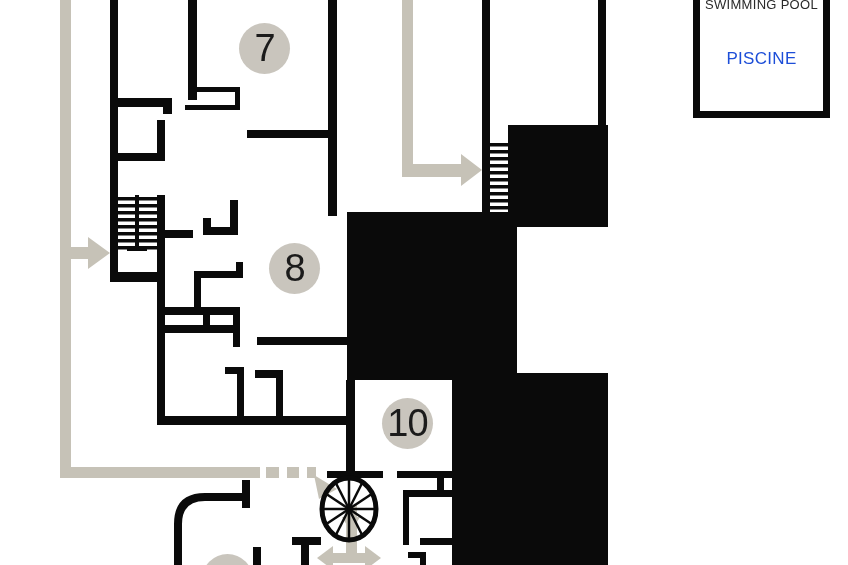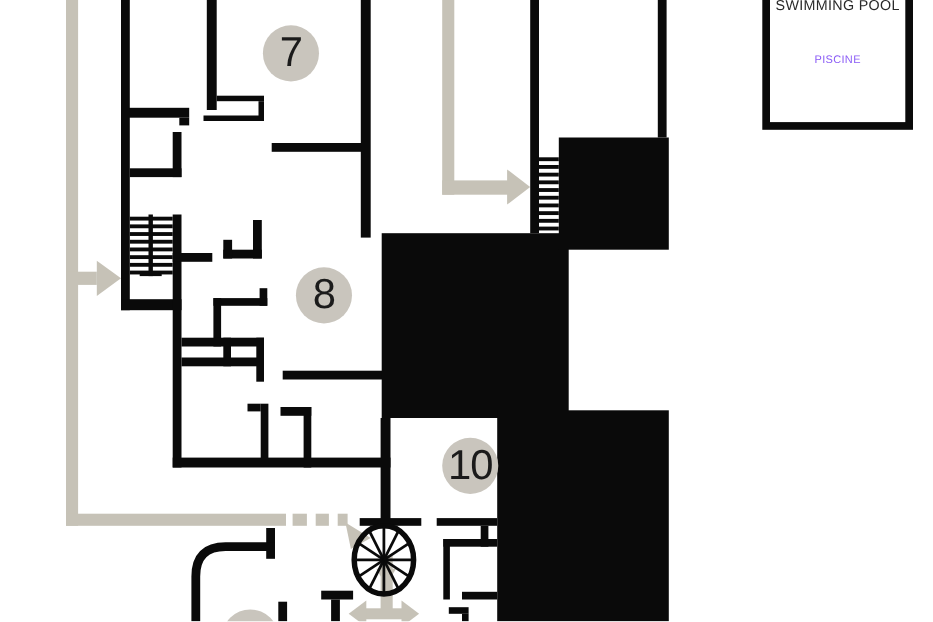--- a/index.html
+++ b/index.html
@@ -12,21 +12,21 @@
     position:absolute;width:51px;height:51px;border-radius:50%;
     background:#c9c5bd;color:#1b1b1b;display:flex;align-items:center;justify-content:center;
     font-size:38px;letter-spacing:-1px;font-family:"Liberation Sans", sans-serif;
   }
   .pool-box{
     position:absolute;left:693px;top:-38px;width:137px;height:156px;
     border:7px solid #0a0a0a;background:#ffffff;box-sizing:border-box;
     text-align:center;
   }
   .pool-line1{display:block;margin-top:28px;font-size:13px;color:#2a2a2a;letter-spacing:0.3px;}
-  .pool-line2{display:block;margin-top:37px;font-size:10px;color:#8b5cf6;letter-spacing:0.3px;}
+  .pool-line2{display:block;margin-top:37px;font-size:17px;color:#1d4ed8;letter-spacing:0.3px;}
 </style>
 </head>
 <body>
 
 <div class="canvas">
 
   <svg class="plan-svg" width="848" height="565" viewBox="0 0 848 565">
 
     <g fill="#c6c2b7">
       <rect x="60" y="0" width="11" height="478"></rect>
@@ -137,21 +137,21 @@
       <line x1="349" y1="509" x2="325.6" y2="493.5" stroke-width="2.5"></line>
       <line x1="349" y1="509" x2="335.5" y2="482.2" stroke-width="2.5"></line>
       <line x1="349" y1="509" x2="349" y2="478" stroke-width="2.5"></line>
       <line x1="349" y1="509" x2="362.5" y2="482.2" stroke-width="2.5"></line>
       <line x1="349" y1="509" x2="372.4" y2="493.5" stroke-width="2.5"></line>
     </g>
   </svg>
 
   <div class="badge" style="left:239px;top:23px;">7</div>
   <div class="badge" style="left:269px;top:243px;">8</div>
-  <div class="badge" style="left:402px;top:398px;">10</div>
+  <div class="badge" style="left:382px;top:398px;">10</div>
   <div class="badge" style="left:202px;top:554px;"></div>
 
   <div class="pool-box">
     <span class="pool-line1">SWIMMING POOL</span>
     <span class="pool-line2">PISCINE</span>
   </div>
 
 </div>
 
 </body></html>

